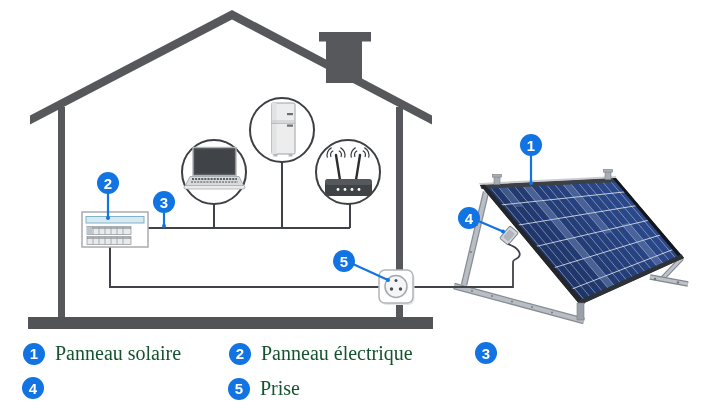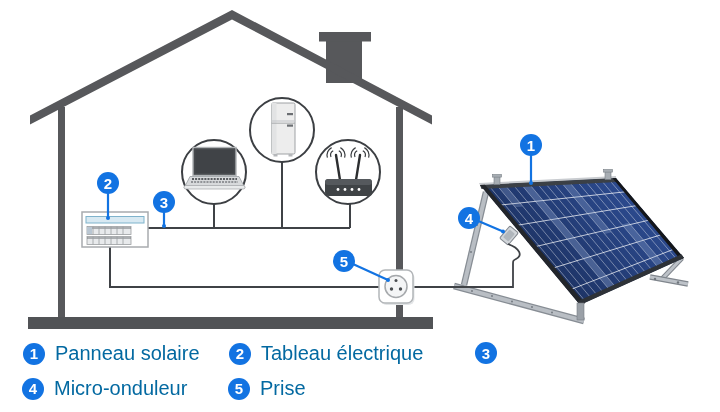--- a/index.html
+++ b/index.html
@@ -3,21 +3,21 @@
 <meta charset="utf-8">
 <style>
   html,body{margin:0;padding:0;background:#fff;}
   .stage{position:relative;width:720px;height:412px;background:#fff;overflow:hidden;
          font-family:"Liberation Sans",sans-serif;}
   svg{position:absolute;left:0;top:0;}
   .legend{position:absolute;left:0;top:0;width:100%;height:100%;}
   .legend .item{position:absolute;display:flex;align-items:center;gap:10px;}
   .legend .dot{width:22px;height:22px;border-radius:50%;background:#1273e2;color:#fff;
     font-size:15px;font-weight:bold;display:flex;align-items:center;justify-content:center;flex:0 0 22px;}
-  .legend .lbl{font-size:20px;color:#0369a1;white-space:nowrap;}
+  .legend .lbl{font-size:20px;color:#14532d;white-space:nowrap;font-family:Liberation Serif, serif;}
   .badge-num{font:bold 15px "Liberation Sans",sans-serif;fill:#fff;text-anchor:middle;}
 </style>
 </head>
 <body>
 
 <div class="stage">
 <svg width="720" height="412" viewBox="0 0 720 412">
   <defs>
     <linearGradient id="pv" x1="660" y1="170" x2="520" y2="310" gradientUnits="userSpaceOnUse">
       <stop offset="0" stop-color="#31529d"></stop>
@@ -239,32 +239,31 @@
   <div class="item" style="left:23px;top:342px;">
     <span class="dot">
           <span>1</span>
         </span>
     <span class="lbl">Panneau solaire</span>
   </div>
   <div class="item" style="left:229px;top:342px;">
     <span class="dot">
           <span>2</span>
         </span>
-    <span class="lbl">Tableau électrique</span>
+    <span class="lbl">Panneau électrique</span>
   </div>
   <div class="item" style="left:475px;top:342px;">
     <span class="dot">
           <span>3</span>
         </span>
   </div>
   <div class="item" style="left:22px;top:377px;">
     <span class="dot">
           <span>4</span>
         </span>
-    <span class="lbl">Micro-onduleur</span>
   </div>
   <div class="item" style="left:228px;top:377px;">
     <span class="dot">
           <span>5</span>
         </span>
     <span class="lbl">Prise</span>
   </div>
 </div>
 </div>
 

